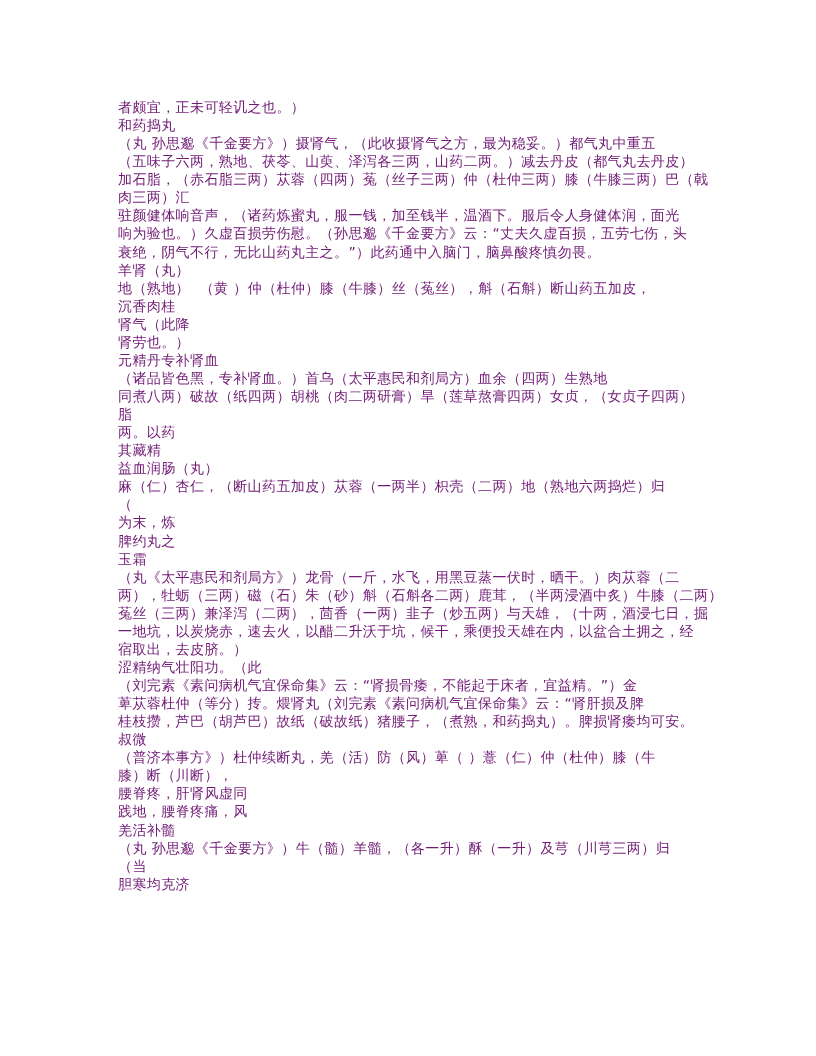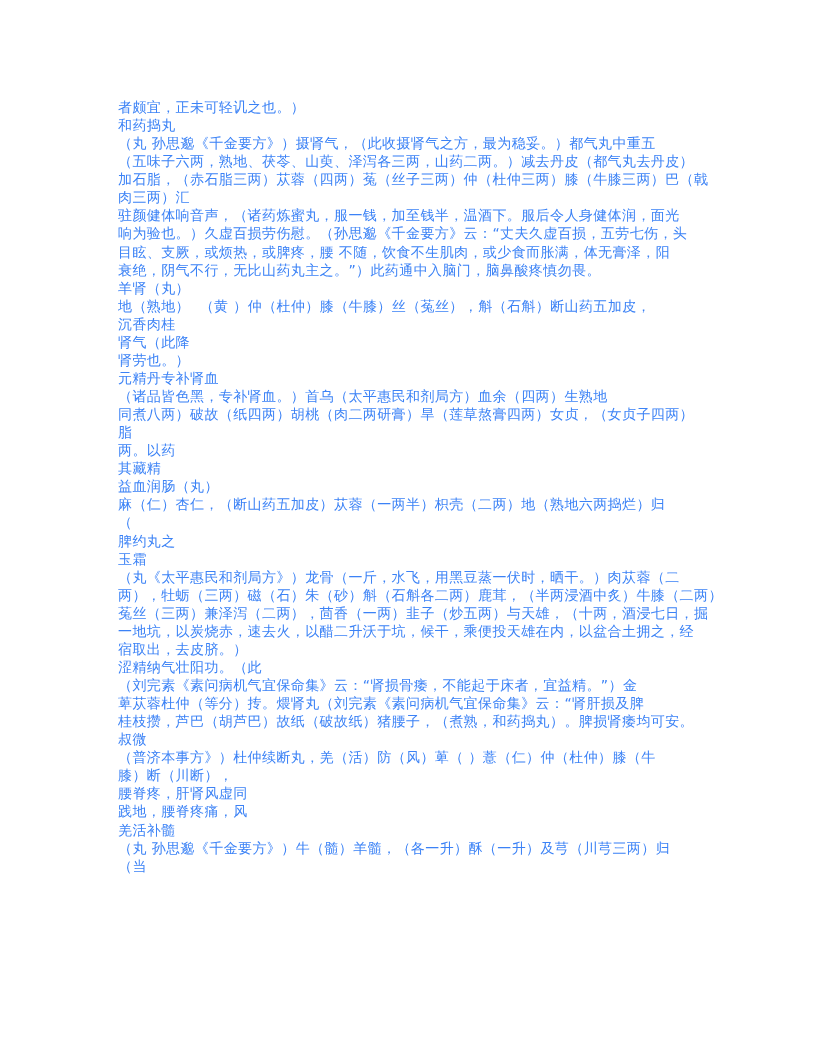--- a/index.html
+++ b/index.html
@@ -9,69 +9,70 @@
     background: #ffffff;
   }
   .content {
     position: absolute; left: 118px; top: 98px; width: 600px;
   }
   .line {
     display: block;
     height: 18.07px;
     line-height: 18.07px;
     font-size: 14px;
-    color: #3b82f6;
+    color: #701a75;
     white-space: pre;
     font-family: "DejaVu Sans", "Liberation Sans", sans-serif;
     letter-spacing: 0.4px;
   }
   .line.heading { }
 </style>
 </head>
 <body>
 
 <div class="page">
   <div class="content">
     <span class="line">者颇宜，正未可轻讥之也。）</span>
     <span class="line heading">和药捣丸</span>
     <span class="line">（丸 孙思邈《千金要方》）摄肾气，（此收摄肾气之方，最为稳妥。）都气丸中重五</span>
     <span class="line">（五味子六两，熟地、茯苓、山萸、泽泻各三两，山药二两。）减去丹皮（都气丸去丹皮）</span>
     <span class="line">加石脂，（赤石脂三两）苁蓉（四两）菟（丝子三两）仲（杜仲三两）膝（牛膝三两）巴（戟</span>
     <span class="line">肉三两）汇</span>
     <span class="line">驻颜健体响音声，（诸药炼蜜丸，服一钱，加至钱半，温酒下。服后令人身健体润，面光</span>
     <span class="line">响为验也。）久虚百损劳伤慰。（孙思邈《千金要方》云：“丈夫久虚百损，五劳七伤，头</span>
-    <span class="line">目眩、支厥，或烦热，或脾疼，腰 不随，饮食不生肌肉，或少食而胀满，体无膏泽，阳</span>
     <span class="line">衰绝，阴气不行，无比山药丸主之。”）此药通中入脑门，脑鼻酸疼慎勿畏。</span>
     <span class="line heading">羊肾（丸）</span>
     <span class="line">地（熟地）  （黄 ）仲（杜仲）膝（牛膝）丝（菟丝），斛（石斛）断山药五加皮，</span>
     <span class="line">沉香肉桂</span>
     <span class="line">肾气（此降</span>
     <span class="line">肾劳也。）</span>
     <span class="line heading">元精丹专补肾血</span>
     <span class="line">（诸品皆色黑，专补肾血。）首乌（太平惠民和剂局方）血余（四两）生熟地</span>
     <span class="line">同煮八两）破故（纸四两）胡桃（肉二两研膏）旱（莲草熬膏四两）女贞，（女贞子四两）</span>
     <span class="line">脂</span>
     <span class="line">两。以药</span>
     <span class="line">其藏精</span>
     <span class="line heading">益血润肠（丸）</span>
     <span class="line">麻（仁）杏仁，（断山药五加皮）苁蓉（一两半）枳壳（二两）地（熟地六两捣烂）归</span>
     <span class="line">（</span>
+    <span class="line">为末，炼</span>
     <span class="line">脾约丸之</span>
     <span class="line heading">玉霜</span>
     <span class="line">（丸《太平惠民和剂局方》）龙骨（一斤，水飞，用黑豆蒸一伏时，晒干。）肉苁蓉（二</span>
     <span class="line">两），牡蛎（三两）磁（石）朱（砂）斛（石斛各二两）鹿茸，（半两浸酒中炙）牛膝（二两）</span>
     <span class="line">菟丝（三两）兼泽泻（二两），茴香（一两）韭子（炒五两）与天雄，（十两，酒浸七日，掘</span>
     <span class="line">一地坑，以炭烧赤，速去火，以醋二升沃于坑，候干，乘便投天雄在内，以盆合土拥之，经</span>
     <span class="line">宿取出，去皮脐。）</span>
     <span class="line">涩精纳气壮阳功。（此</span>
     <span class="line">（刘完素《素问病机气宜保命集》云：“肾损骨痿，不能起于床者，宜益精。”）金</span>
     <span class="line">萆苁蓉杜仲（等分）抟。煨肾丸（刘完素《素问病机气宜保命集》云：“肾肝损及脾</span>
     <span class="line">桂枝攒，芦巴（胡芦巴）故纸（破故纸）猪腰子，（煮熟，和药捣丸）。脾损肾痿均可安。</span>
     <span class="line">叔微</span>
     <span class="line">（普济本事方》）杜仲续断丸，羌（活）防（风）萆（ ）薏（仁）仲（杜仲）膝（牛</span>
     <span class="line">膝）断（川断），</span>
     <span class="line">腰脊疼，肝肾风虚同</span>
     <span class="line">践地，腰脊疼痛，风</span>
     <span class="line heading">羌活补髓</span>
     <span class="line">（丸 孙思邈《千金要方》）牛（髓）羊髓，（各一升）酥（一升）及芎（川芎三两）归</span>
     <span class="line">（当</span>
+    <span class="line">胆寒均克济</span>
   </div>
 </div>
 
 </body></html>

